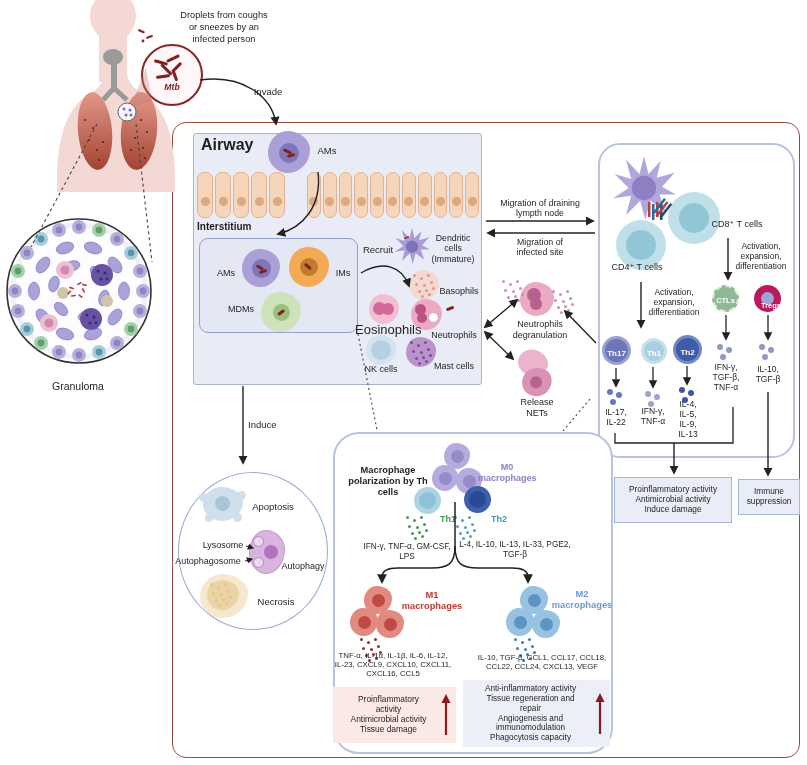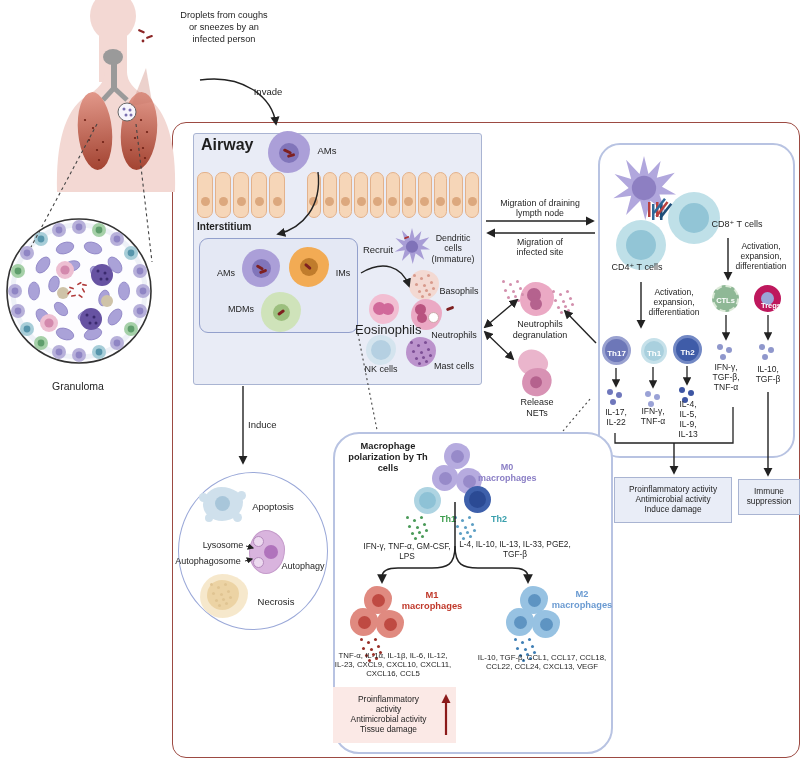--- a/index.html
+++ b/index.html
@@ -71,20 +71,30 @@
         <circle cx="75" cy="110" r="1.5"></circle>
       <circle cx="71" cy="115" r="1.5"></circle>
         <circle cx="76" cy="115" r="1.5"></circle>
     </g>
   </svg>
 
   <div class="lbl" style="left:170px;top:10px;width:108px;font-weight:400;font-size:9.2px;line-height:1.3" data-bind="figure.droplets_caption">Droplets from coughs
 or sneezes by an
 infected person</div>
 
+  <div class="abs" style="left:141px;top:44px;width:58px;height:58px;border:2px solid #8b2525;border-radius:50%;
+       background:#fdf8f7;z-index:3">
+    <div class="rod" style="left:11px;top:15px;width:14px;transform:rotate(15deg)"></div>
+    <div class="rod" style="left:23px;top:11px;width:14px;transform:rotate(-25deg)"></div>
+    <div class="rod" style="left:16px;top:22px;width:15px;transform:rotate(45deg)"></div>
+    <div class="rod" style="left:27px;top:20px;width:13px;transform:rotate(-45deg)"></div>
+    <div class="rod" style="left:13px;top:29px;width:14px;transform:rotate(-8deg)"></div>
+    <div class="rod" style="left:26px;top:28px;width:12px;transform:rotate(70deg)"></div>
+    <div class="lbl" style="left:9px;top:36px;width:40px;font-style:italic;font-weight:bold;font-size:8.6px;color:#7a1f1f" data-bind="figure.mtb_label">Mtb</div>
+  </div>
 
   <div class="lbl" style="left:246px;top:86px;width:44px;font-size:9.5px" data-bind="figure.invade_label">Invade</div>
 
   <svg class="abs" style="left:3px;top:213px;z-index:2" width="152" height="160" viewBox="0 0 152 160">
     <circle cx="76" cy="78" r="72" fill="#fdfdff" stroke="#333" stroke-width="1.6"></circle>
     <circle cx="76" cy="78" r="66" fill="none" stroke="#eef1f7" stroke-width="5"></circle>
     <g>
 
       <g stroke="none">
         <circle cx="140" cy="78" r="7" fill="#b7b0da"></circle>
@@ -378,21 +388,21 @@
 Antimicrobial activity
 Induce damage</div>
   </div>
   <div class="box" style="left:738px;top:479px;width:62px;height:36px;background:#e9edf7;border:1px solid #a9b4d2;z-index:2;
        display:flex;align-items:center;justify-content:center">
     <div class="lbl" style="position:static;font-size:8.3px" data-bind="t_cell_panel.immune_suppression">Immune
 suppression</div>
   </div>
 
   <div class="box" style="left:333px;top:432px;width:280px;height:322px;background:#fff;border:2px solid #b8c3e2;border-radius:26px;z-index:1"></div>
-  <div class="lbl" style="left:340px;top:441px;width:96px;font-weight:bold;font-size:9.3px" data-bind="polarization.title">Macrophage
+  <div class="lbl" style="left:340px;top:465px;width:96px;font-weight:bold;font-size:9.3px" data-bind="polarization.title">Macrophage
 polarization by Th
 cells</div>
 
   <div class="abs" style="left:432px;top:443px;width:52px;height:56px;z-index:3">
     <div class="cell" style="left:12px;top:0;width:26px;height:26px;background:#b6abdf">
       <div class="nuc" style="left:7px;top:7px;width:13px;height:13px;background:#978ac9"></div>
       </div>
     <div class="cell" style="left:0;top:22px;width:26px;height:26px;background:#b6abdf">
       <div class="nuc" style="left:7px;top:7px;width:13px;height:13px;background:#978ac9"></div>
       </div>
@@ -453,20 +463,32 @@
 IL-23, CXCL9, CXCL10, CXCL11,
 CXCL16, CCL5</div>
   <div class="lbl" style="left:468px;top:653px;width:148px;font-size:7.8px" data-bind="polarization.m2_cytokines">IL-10, TGF-β, CCL1, CCL17, CCL18,
 CCL22, CCL24, CXCL13, VEGF</div>
 
   <div class="box" style="left:333px;top:687px;width:123px;height:56px;background:#fbe9e6;z-index:2;display:flex;align-items:center;padding:0 4px">
     <div class="lbl" style="position:static;flex:1;font-size:8.4px" data-bind="polarization.m1_outcome">Proinflammatory
 activity
 Antimicrobial activity
 Tissue damage</div>
+    <svg width="12" height="44" viewBox="0 0 12 44">
+      <line x1="6" y1="42" x2="6" y2="8" stroke="#8b1a1a" stroke-width="2.2"></line>
+      <path d="M1.5,10 L6,1 L10.5,10 Z" fill="#8b1a1a"></path>
+    </svg>
+  </div>
+  <div class="box" style="left:463px;top:680px;width:147px;height:67px;background:#eceff7;z-index:2;display:flex;align-items:center;padding:0 4px">
+    <div class="lbl" style="position:static;flex:1;font-size:8.2px" data-bind="polarization.m2_outcome">Anti-inflammatory activity
+Tissue regeneration and
+repair
+Angiogenesis and
+immunomodulation
+Phagocytosis capacity</div>
     <svg width="12" height="44" viewBox="0 0 12 44">
       <line x1="6" y1="42" x2="6" y2="8" stroke="#8b1a1a" stroke-width="2.2"></line>
       <path d="M1.5,10 L6,1 L10.5,10 Z" fill="#8b1a1a"></path>
     </svg>
   </div>
 
   <svg class="abs" style="left:0;top:0;z-index:5;pointer-events:none" width="807" height="765" viewBox="0 0 807 765">
 
     <g fill="#8b2525">
       <rect x="138" y="30" width="7" height="2.2" rx="1" transform="rotate(25 141 31)"></rect>

